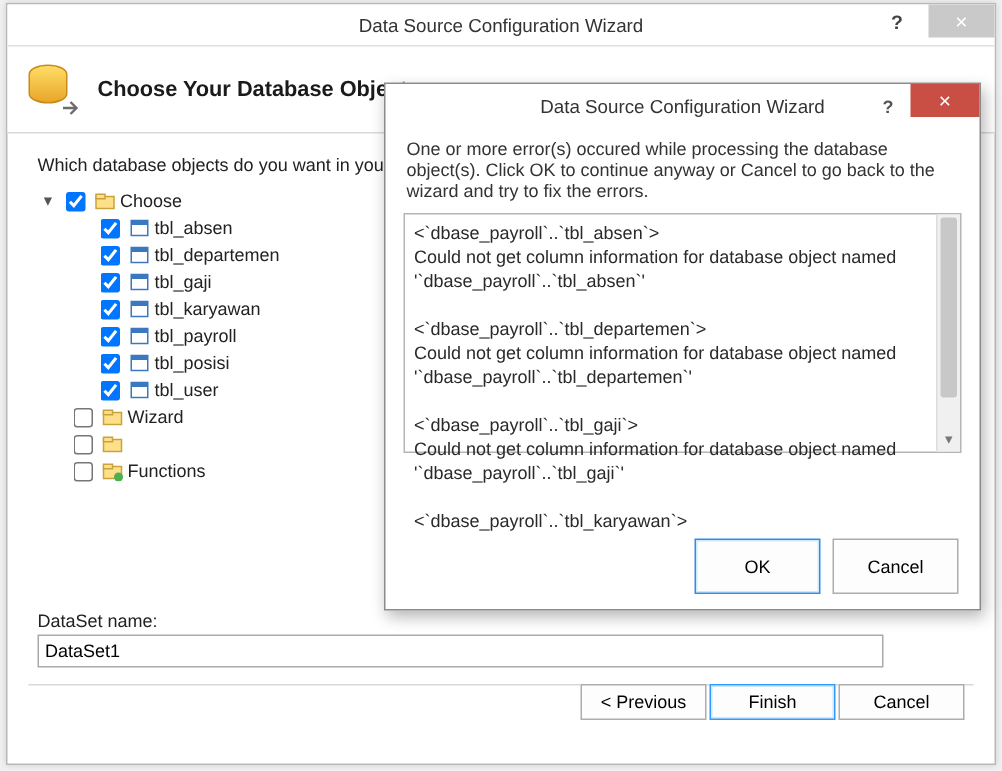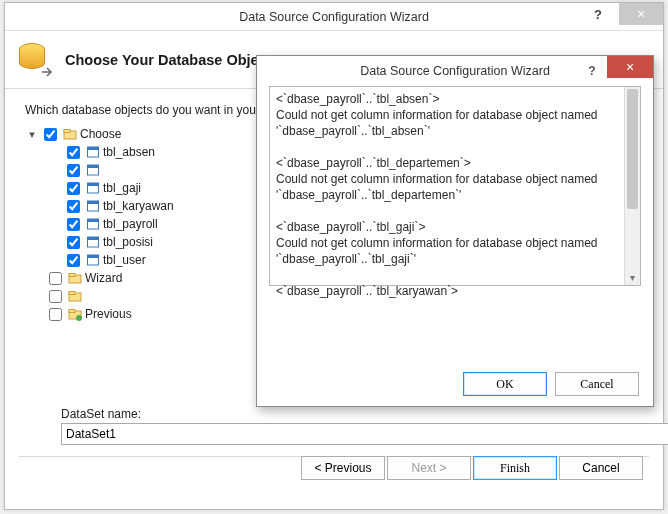--- a/index.html
+++ b/index.html
@@ -72,35 +72,35 @@
   .tree-row.indent1 { padding-left: 18px; }
   .tree-row.indent2 { padding-left: 36px; }
   .chk { width: 13px; height: 13px; }
   .exp {
     width: 10px; display:inline-flex; align-items:center; justify-content:center;
     color: #555; font-size: 11px;
   }
   .ticon { width: 14px; height: 14px; display: inline-flex; align-items:center; justify-content:center; }
   .ticon svg { width: 14px; height: 14px; }
   .ds-input {
-    width: 624px; height: 22px; border: 1px solid #aaa; padding: 2px 4px;
+    width: 564px; height: 22px; border: 1px solid #aaa; padding: 2px 4px;
     font-family: inherit; font-size: 12px; background:#fff;
   }
   .footer {
     position: absolute; bottom: 29px; right: 20px; display: flex; gap: 2px;
   }
   .footer .btn {
     width: 84px; height: 24px; border: 1px solid #adadad; background: #fdfdfd;
     font-family: inherit; font-size: 12px; cursor: default;
     display:inline-flex; align-items:center; justify-content:center;
   }
   .footer .btn.disabled { color:#9a9a9a; }
-  .footer .btn.primary { border-color:#3399ff; box-shadow: 0 0 0 1px #cde8ff inset; font-family: Liberation Serif, serif;}
+  .footer .btn.primary { border-color:#3399ff; box-shadow: 0 0 0 1px #cde8ff inset;}
   .hr { position:absolute; left:14px; right:14px; bottom:52px; height:1px; background:#d8d8d8;}
-  .dataset-wrap { position:absolute; left:20px; right:20px; bottom:64px;margin-left:36px;}
+  .dataset-wrap { position:absolute; left:20px; right:20px; bottom:64px;}
   .dataset-wrap .lbl { margin-bottom:2px;}
   
   .error-dialog {
     position: absolute;
     left: 256px; top: 55px;
     width: 398px; height: 352px;
     background: #fff;
     border: 1px solid #8a8a8a;
     box-shadow: 2px 4px 10px rgba(0,0,0,0.3);
   }
@@ -109,34 +109,34 @@
   }
   .error-title-text { font-size: 12.5px; color:#333;}
   .error-title .controls { position:absolute; right:0; top:0; height:30px; display:flex; }
   .error-title .controls .help { width:30px; font-weight:bold; color:#555;}
   .error-title .controls .close2 {
     width: 46px; height: 22px; background: #c94f44; color:#fff; display:flex; align-items:center; justify-content:center; font-size:14px;
   }
   .error-msg { padding: 6px 14px 8px 14px; font-size:12px; color:#333;}
   .error-box {
     margin: 0 12px 10px 12px; border:1px solid #b5b5b5;
-    height: 200px; position: relative; background:#fff;
+    height: 160px; position: relative; background:#fff;
     font-size:12px; color:#2a2a2a;
   }
   .error-scroll {
     position:absolute; right:0; top:0; bottom:0; width:16px; background:#f0f0f0;
     border-left:1px solid #dcdcdc;
   }
   .error-scroll .thumb { position:absolute; left:2px; right:2px; top:2px; height:120px; background:#c8c8c8; border-radius:2px;}
   .error-scroll .arrd { position:absolute; left:0; right:0; bottom:0; height:16px; display:flex; align-items:center; justify-content:center; color:#777; font-size:10px;}
   .error-text { padding:4px 20px 4px 6px; line-height:16px; white-space:pre-wrap;}
   .error-footer { position:absolute; bottom:10px; right:14px; display:flex; gap:8px;}
   .error-footer .btn {
-    width: 84px; height: 24px; border:1px solid #adadad; background:#fdfdfd;
-    font-family:Liberation Serif, serif; font-size:12px; display:inline-flex; align-items:center; justify-content:center;
+    width: 84px; height: 37px; border:1px solid #adadad; background:#fdfdfd;
+    font-family:Liberation Sans, sans-serif; font-size:12px; display:inline-flex; align-items:center; justify-content:center;
   }
   .error-footer .btn.primary { border-color:#2f8de4; box-shadow: 0 0 0 1px #cfe7fb inset;}
 </style>
 </head>
 <body>
 
 <div class="main-window">
   <div class="titlebar">
     <span class="titlebar-title">Data Source Configuration Wizard</span>
     <div class="titlebar-controls">
@@ -184,20 +184,21 @@
         <span>tbl_absen</span>
       </div>
       <div class="tree-row indent2">
         <input type="checkbox" class="chk" checked="" style="">
         <span class="ticon">
             <svg viewBox="0 0 14 14">
               <rect x="1.5" y="2" width="11" height="10" fill="#fff" stroke="#3a78c0"></rect>
               <rect x="1.5" y="2" width="11" height="3" fill="#3a78c0"></rect>
             </svg>
           </span>
+        <span>tbl_departemen</span>
       </div>
       <div class="tree-row indent2">
         <input type="checkbox" class="chk" checked="" style="">
         <span class="ticon">
             <svg viewBox="0 0 14 14">
               <rect x="1.5" y="2" width="11" height="10" fill="#fff" stroke="#3a78c0"></rect>
               <rect x="1.5" y="2" width="11" height="3" fill="#3a78c0"></rect>
             </svg>
           </span>
         <span>tbl_gaji</span>
@@ -264,48 +265,48 @@
       </div>
       <div class="tree-row indent1">
         <input type="checkbox" class="chk" style="">
         <span class="ticon">
             <svg viewBox="0 0 14 14">
               <rect x="1" y="4" width="12" height="8" fill="#ffe08a" stroke="#caa23c"></rect>
               <rect x="1" y="2.5" width="6" height="3" fill="#ffe08a" stroke="#caa23c"></rect>
               <circle cx="11" cy="11" r="3" fill="#4caf50"></circle>
             </svg>
           </span>
-        <span>Previous</span>
+        <span>Functions</span>
       </div>
     </div>
   </div>
 
   <div class="dataset-wrap">
     <div class="lbl">DataSet name:</div>
     <input class="ds-input" value="DataSet1" style="">
   </div>
 
   <div class="hr"></div>
 
   <div class="footer">
     <button class="btn">&lt; Previous</button>
-    <button class="btn disabled">Next &gt;</button>
     <button class="btn primary">Finish</button>
     <button class="btn">Cancel</button>
   </div>
 </div>
 
 <div class="error-dialog">
   <div class="error-title">
     <span class="error-title-text">Data Source Configuration Wizard</span>
     <div class="controls">
       <div class="help" style="display:flex;align-items:center;justify-content:center;">?</div>
       <div class="close2">×</div>
     </div>
   </div>
+  <div class="error-msg">One or more error(s) occured while processing the database object(s). Click OK to continue anyway or Cancel to go back to the wizard and try to fix the errors.</div>
   <div class="error-box">
     <div class="error-text">&lt;`dbase_payroll`..`tbl_absen`&gt;
 Could not get column information for database object named '`dbase_payroll`..`tbl_absen`'
 
 &lt;`dbase_payroll`..`tbl_departemen`&gt;
 Could not get column information for database object named '`dbase_payroll`..`tbl_departemen`'
 
 &lt;`dbase_payroll`..`tbl_gaji`&gt;
 Could not get column information for database object named '`dbase_payroll`..`tbl_gaji`'
 

